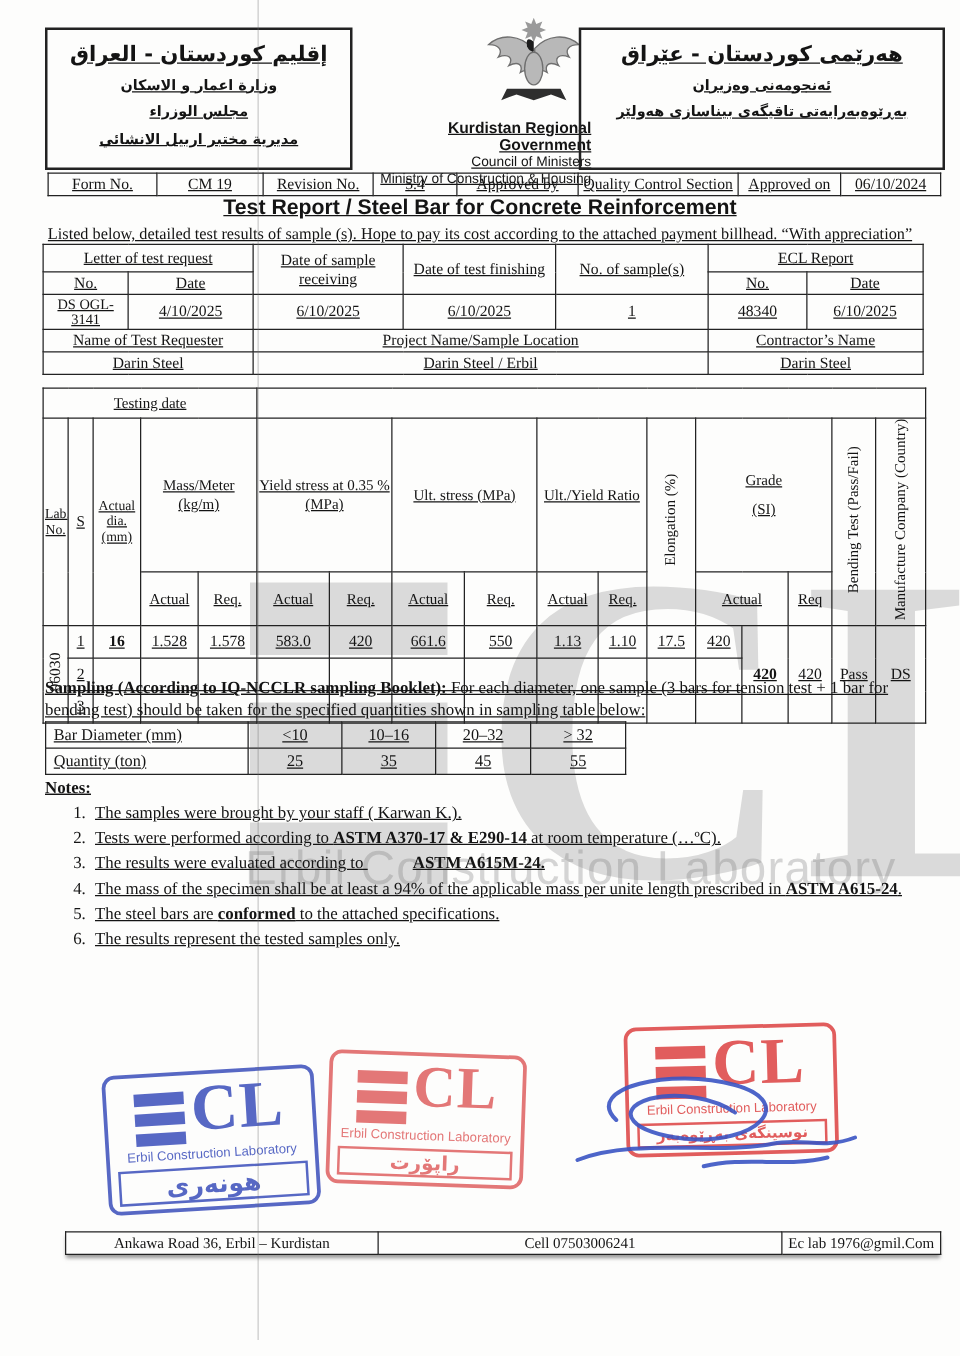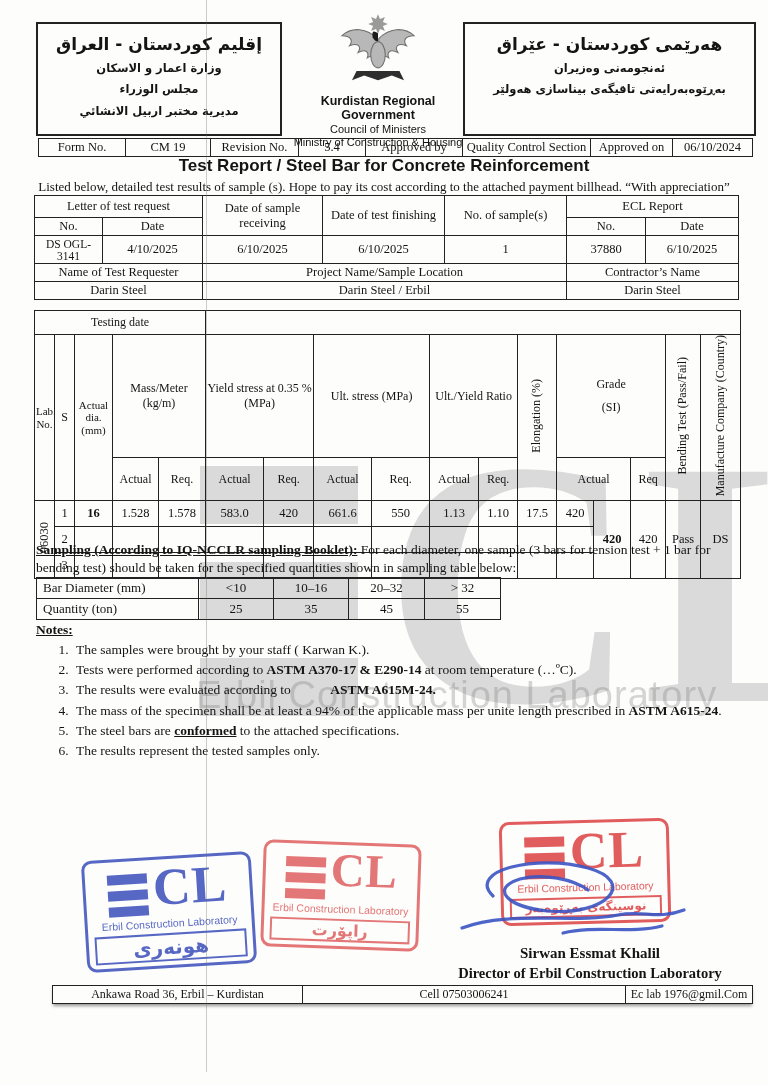--- a/index.html
+++ b/index.html
@@ -9,29 +9,29 @@
 
   
   .wm{position:absolute;z-index:0;color:rgba(128,128,128,.28);}
   .wm-logo{left:200px;top:440px;display:flex;gap:26px;align-items:flex-start;}
   .wm-bars{display:flex;flex-direction:column;gap:38px;margin-top:26px;}
   .wm-bars i{display:block;width:158px;height:58px;background:currentColor;}
   .wm-cl{font:bold 350px/0.82 "Liberation Serif",serif;letter-spacing:6px;}
   .wm-text{left:196px;top:676px;font:400 38px/1 "Liberation Sans",sans-serif;
            color:rgba(120,120,120,.30);white-space:nowrap;letter-spacing:1px;}
 
-  .z1{position:absolute;z-index:1;}
+  .z1{position:absolute;z-index:1;text-decoration:underline;}
 
   
   .hdr-box{border:2px solid #222;text-align:center;direction:rtl;}
   .hdr-left{left:36px;top:22px;width:242px;height:110px;}
   .hdr-right{left:463px;top:22px;width:289px;height:110px;}
   .ar-big{font:bold 17px/1.5 "DejaVu Sans",sans-serif;margin-top:8px;}
   .ar-sm{font:bold 11.5px/1.9 "DejaVu Sans",sans-serif;}
-  .hdr-center{left:283px;top:12px;width:190px;text-align:center;}
+  .hdr-center{left:283px;top:12px;width:190px;text-align:right;}
   .gov{font:bold 12.5px/1.15 "Liberation Sans",sans-serif;}
   .gov2{font:11px/1.2 "Liberation Sans",sans-serif;}
 
   
   table{border-collapse:collapse;table-layout:fixed;}
   td,th{border:1px solid #222;padding:0 2px;text-align:center;font-weight:normal;
         overflow:hidden;background:transparent;}
   .form-tbl{left:38px;top:138px;width:714px;font-size:12.5px;}
   .form-tbl td{height:17px;margin-top:35px;}
   .title{left:0;top:156px;width:768px;text-align:center;
@@ -184,21 +184,21 @@
       <td>Date</td>
       <td>No.</td>
       <td>Date</td>
     </tr>
     <tr>
       <td style="height:27px;font-size:11.5px">DS OGL-3141</td>
       <td>4/10/2025</td>
       <td>6/10/2025</td>
       <td>6/10/2025</td>
       <td>1</td>
-      <td>37880</td>
+      <td>48340</td>
       <td>6/10/2025</td>
     </tr>
     <tr>
       <td colspan="2">Name of Test Requester</td>
       <td colspan="3">Project Name/Sample Location</td>
       <td colspan="2">Contractor’s Name</td>
     </tr>
     <tr>
       <td colspan="2">Darin Steel</td>
       <td colspan="3">Darin Steel / Erbil</td>
@@ -391,24 +391,20 @@
   </div>
 
   <svg class="sig-svg" width="250" height="105" viewBox="0 0 250 105">
     <g fill="none" stroke="#3b55c4" stroke-width="3.2" stroke-linecap="round" opacity="0.9">
       <path d="M45 48 C18 22 90 6 140 20 C190 34 158 68 100 63 C58 59 42 40 72 31 C95 25 125 31 140 42"></path>
       <path d="M14 80 C60 62 125 76 170 67 C195 62 210 72 236 62"></path>
       <path d="M115 85 C148 77 182 86 214 78"></path>
     </g>
   </svg>
 
-  <div class="z1 sig-block" style="position:absolute">
-    <div class="sig-name">Sirwan Essmat Khalil</div>
-    <div class="sig-title">Director of Erbil Construction Laboratory</div>
-  </div>
 
   <table class="foot-tbl" style="position:absolute">
     <colgroup>
         <col style="width:250px">
         <col style="width:323px">
         <col style="width:127px">
       </colgroup>
     <tbody>
         <tr>
       <td>Ankawa Road 36, Erbil – Kurdistan</td>

